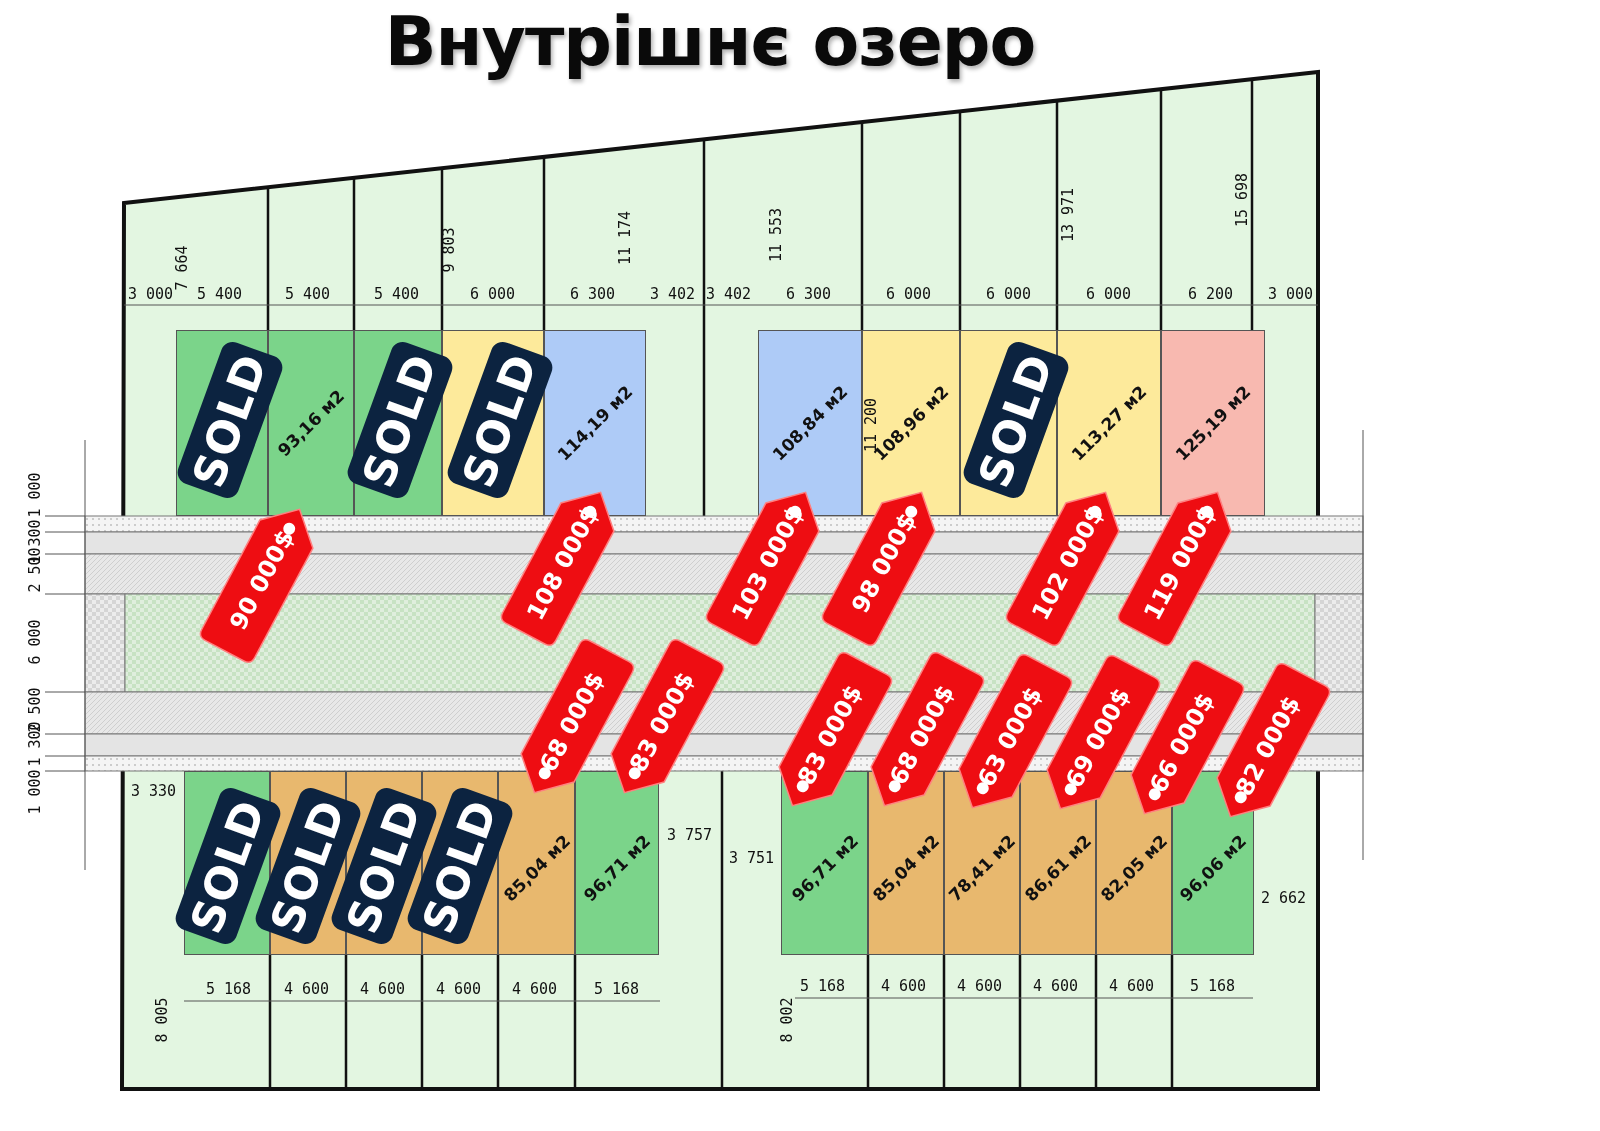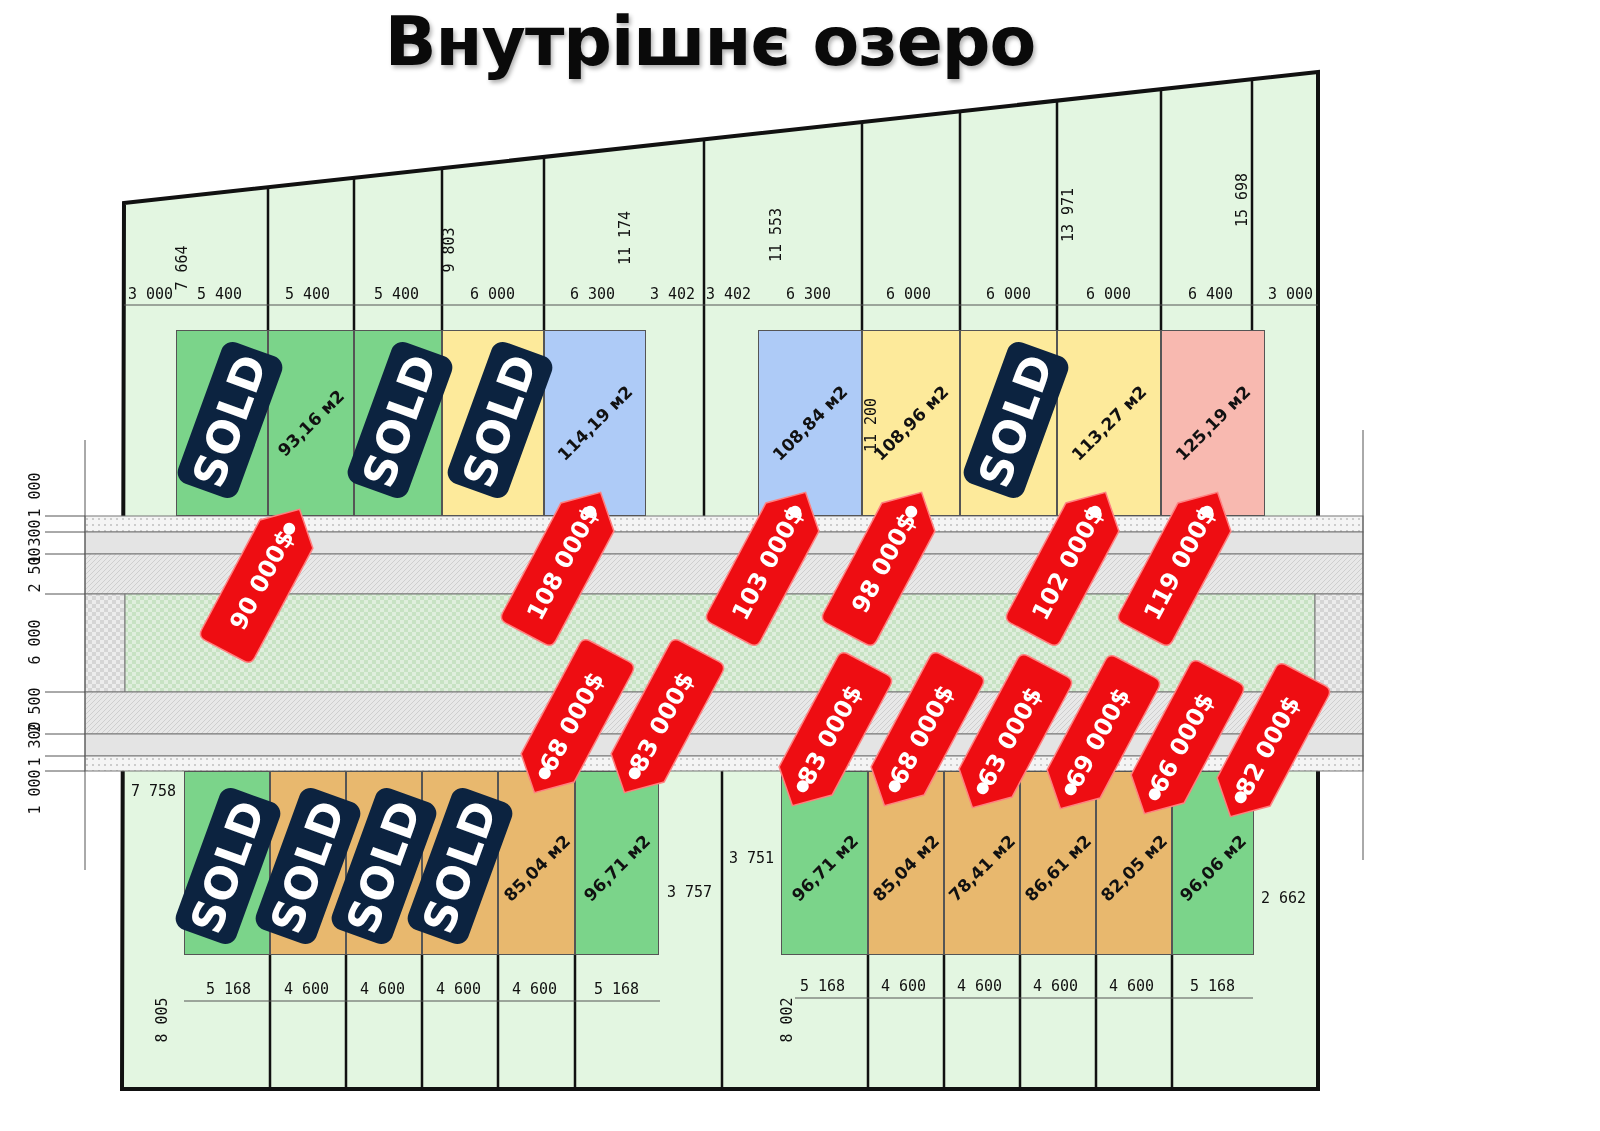--- a/index.html
+++ b/index.html
@@ -145,38 +145,38 @@
       <div class="dim" style="left: 285px; top: 285px;">5 400</div>
       <div class="dim" style="left: 374px; top: 285px;">5 400</div>
       <div class="dim" style="left: 470px; top: 285px;">6 000</div>
       <div class="dim" style="left: 570px; top: 285px;">6 300</div>
       <div class="dim" style="left: 650px; top: 285px;">3 402</div>
       <div class="dim" style="left: 706px; top: 285px;">3 402</div>
       <div class="dim" style="left: 786px; top: 285px;">6 300</div>
       <div class="dim" style="left: 886px; top: 285px;">6 000</div>
       <div class="dim" style="left: 986px; top: 285px;">6 000</div>
       <div class="dim" style="left: 1086px; top: 285px;">6 000</div>
-      <div class="dim" style="left: 1188px; top: 285px;">6 400</div>
+      <div class="dim" style="left: 1188px; top: 285px;">6 200</div>
       <div class="dim" style="left: 1268px; top: 285px;">3 000</div>
       <div class="dimv" style="left: 182px; top: 268px;">7 664</div>
       <div class="dimv" style="left: 449px; top: 250px;">9 803</div>
       <div class="dimv" style="left: 625px; top: 238px;">11 174</div>
       <div class="dimv" style="left: 776px; top: 235px;">11 553</div>
       <div class="dimv" style="left: 1068px; top: 215px;">13 971</div>
       <div class="dimv" style="left: 1242px; top: 200px;">15 698</div>
       <div class="dimv" style="left: 871px; top: 425px;">11 200</div>
       <div class="dimv" style="left: 35px; top: 495px;">1 000</div>
       <div class="dimv" style="left: 35px; top: 542px;">1 300</div>
       <div class="dimv" style="left: 35px; top: 570px;">2 500</div>
       <div class="dimv" style="left: 35px; top: 642px;">6 000</div>
       <div class="dimv" style="left: 35px; top: 710px;">2 500</div>
       <div class="dimv" style="left: 35px; top: 744px;">1 300</div>
       <div class="dimv" style="left: 35px; top: 792px;">1 000</div>
-      <div class="dim" style="left: 131px; top: 782px;">7 758</div>
-      <div class="dim" style="left: 667px; top: 883px;">3 757</div>
+      <div class="dim" style="left: 131px; top: 782px;">3 330</div>
+      <div class="dim" style="left: 667px; top: 826px;">3 757</div>
       <div class="dim" style="left: 729px; top: 849px;">3 751</div>
       <div class="dim" style="left: 1261px; top: 889px;">2 662</div>
       <div class="dim" style="left: 206px; top: 980px;">5 168</div>
       <div class="dim" style="left: 284px; top: 980px;">4 600</div>
       <div class="dim" style="left: 360px; top: 980px;">4 600</div>
       <div class="dim" style="left: 436px; top: 980px;">4 600</div>
       <div class="dim" style="left: 512px; top: 980px;">4 600</div>
       <div class="dim" style="left: 594px; top: 980px;">5 168</div>
       <div class="dim" style="left: 800px; top: 977px;">5 168</div>
       <div class="dim" style="left: 881px; top: 977px;">4 600</div>

